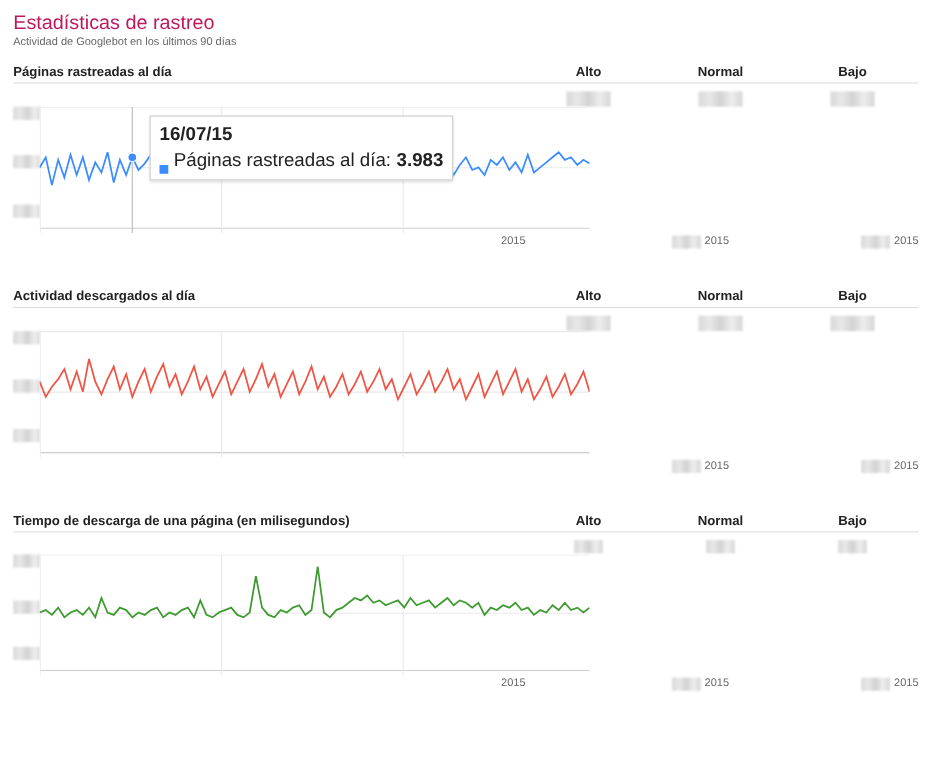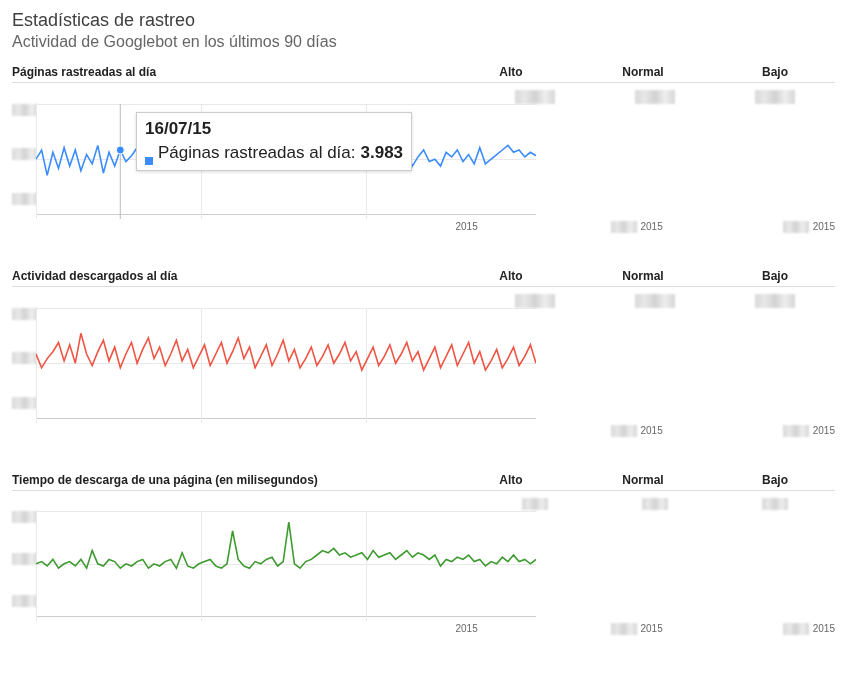--- a/index.html
+++ b/index.html
@@ -9,45 +9,45 @@
     font-family: Arial, Helvetica, sans-serif;
     font-size: 12px;
     color: #222;
     background: #fff;
     width: 847px;
   }
   h1.page-title {
     font-size: 18px;
     font-weight: normal;
     margin: 2px 0 2px 0;
-    color: #404040;
+    color: #be185d;
   }
   .subtitle {
-    font-size: 16px;
+    font-size: 10px;
     color: #666;
     margin-bottom: 14px;
   }
   .section {
     margin-bottom: 36px;
   }
   .section-head {
     display: flex;
     align-items: baseline;
     padding-bottom: 3px;
     border-bottom: 1px solid #ddd;
     margin-bottom: 6px;
   }
   .section-title {
     font-size: 12px;
     font-weight: bold;
     flex: 1 1 auto;
   }
   .stat-cols {
     display: flex;
-    gap: 12px;
+    gap: 0;
   }
   .stat-col {
     width: 120px;
     text-align: center;
     font-size: 12px;
     font-weight: bold;
   }
   .stat-vals {
     display: flex;
     justify-content: flex-end;

